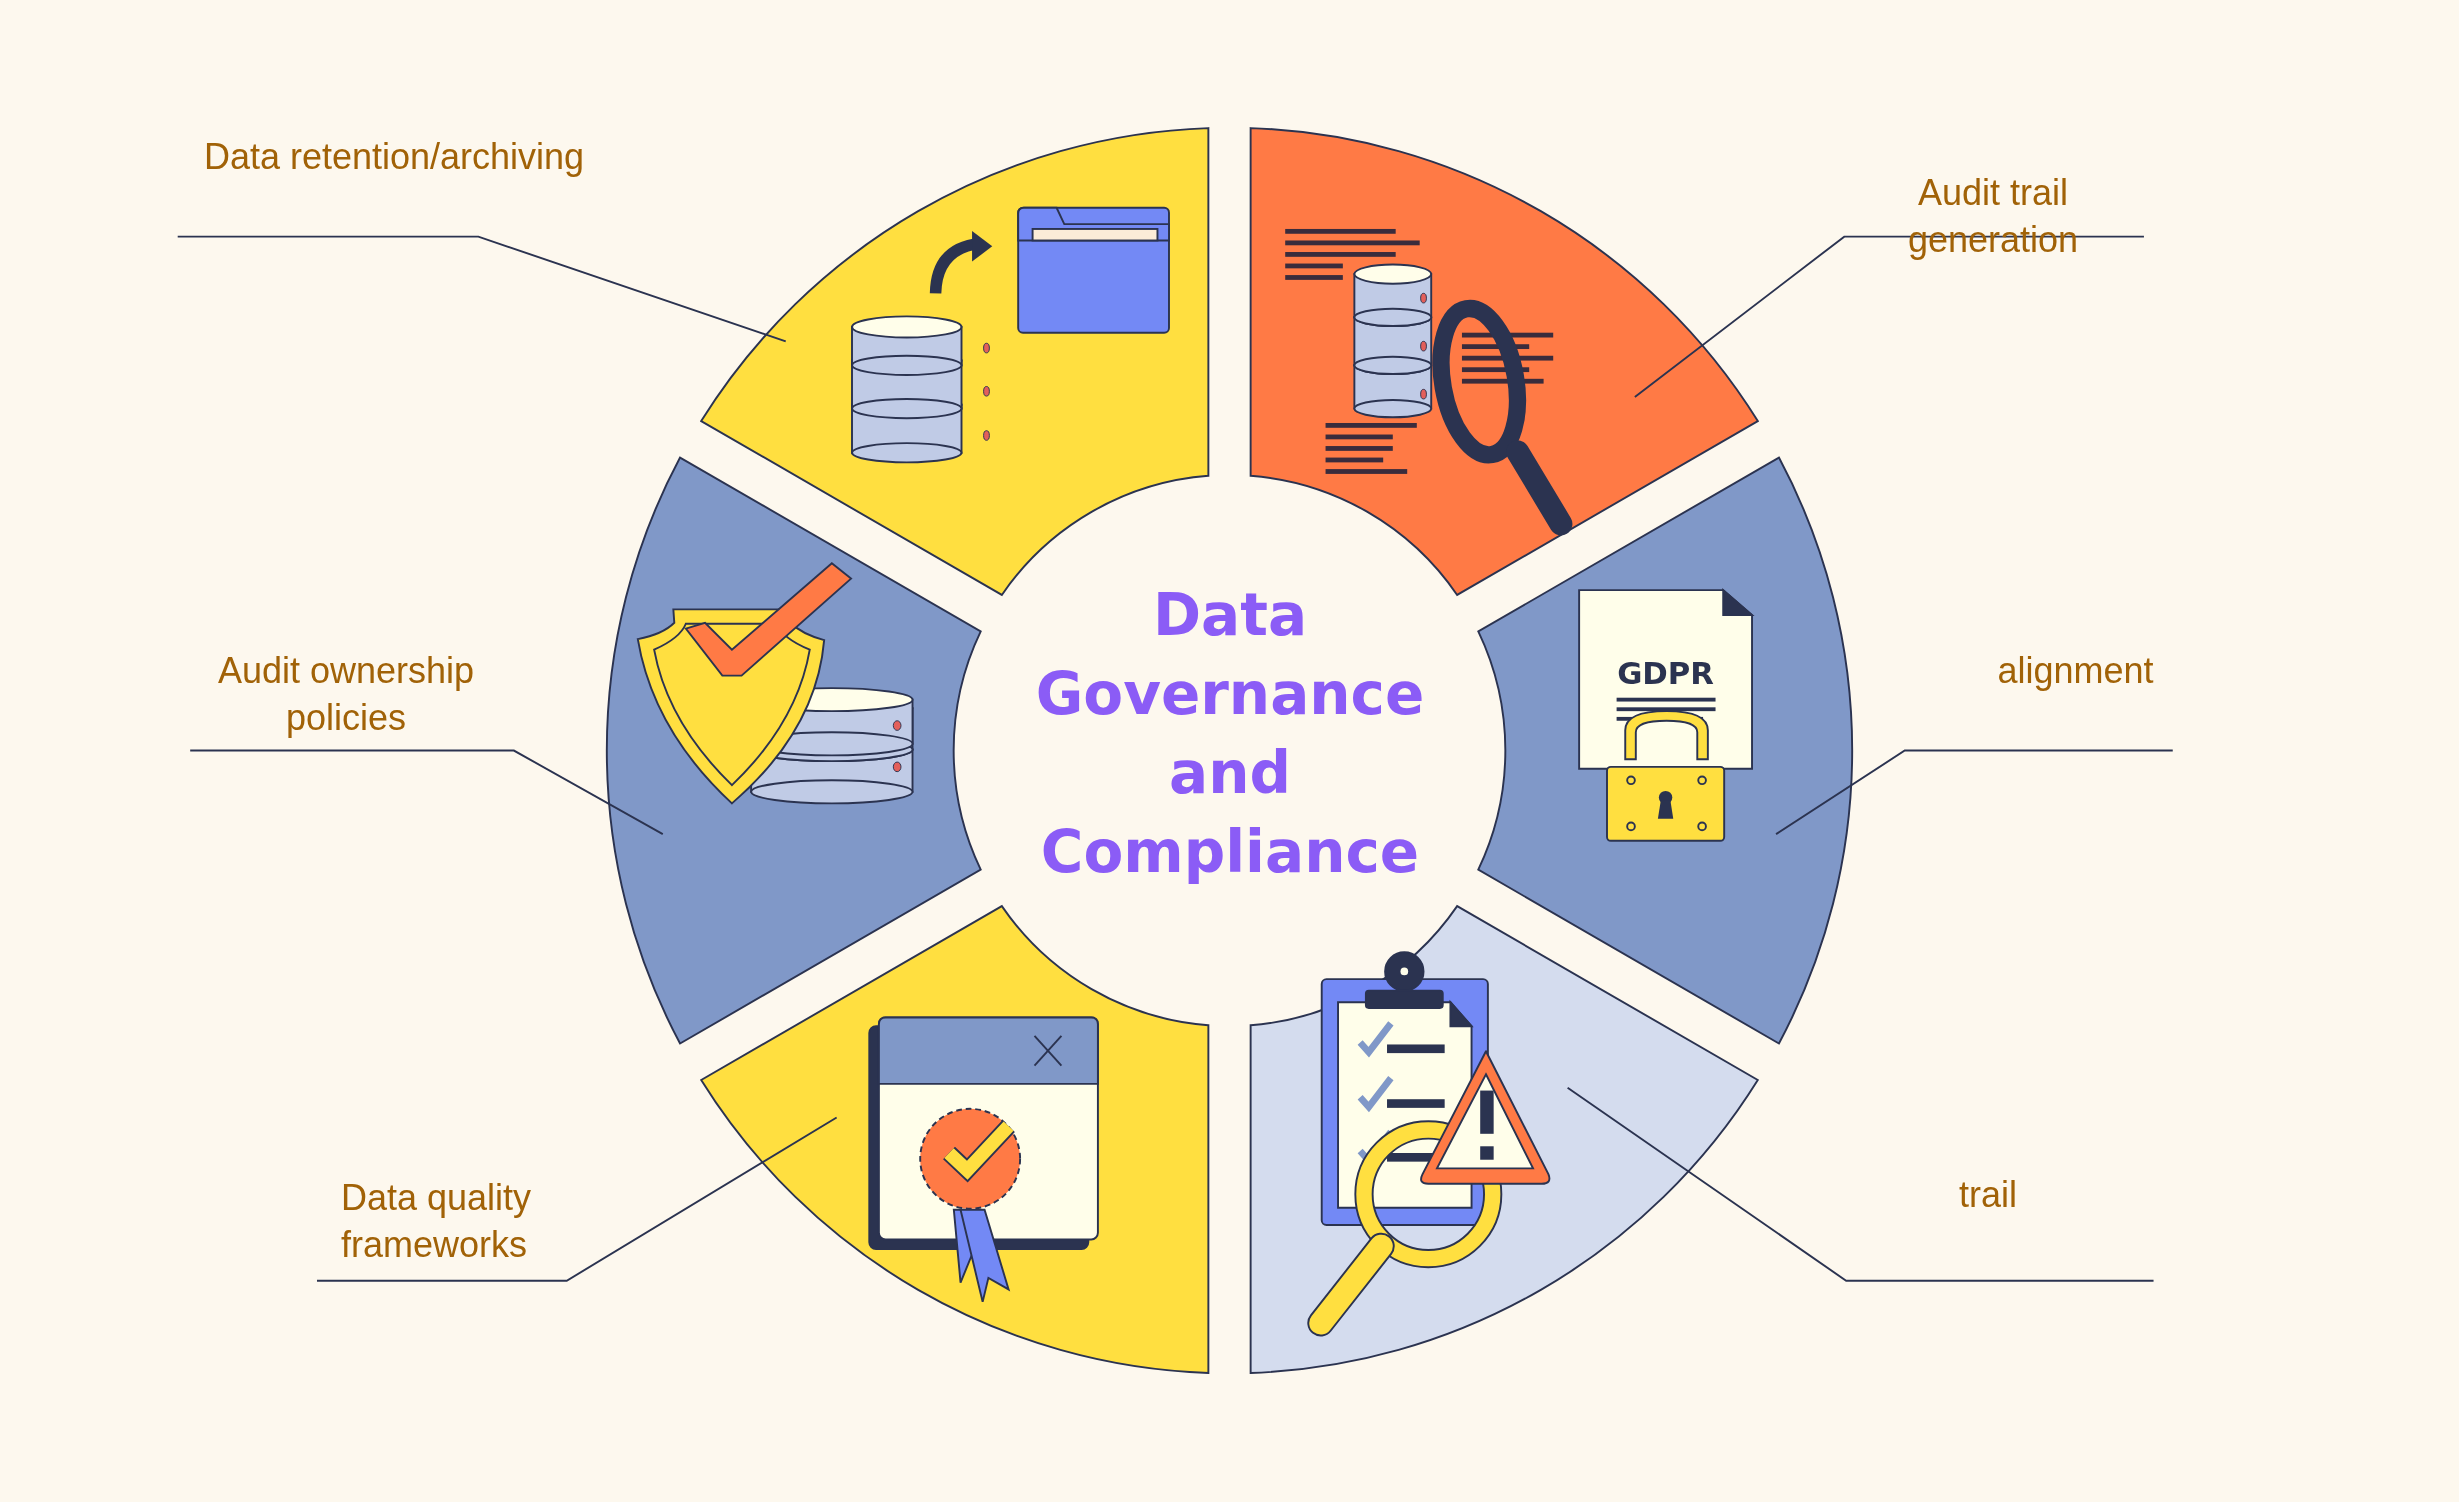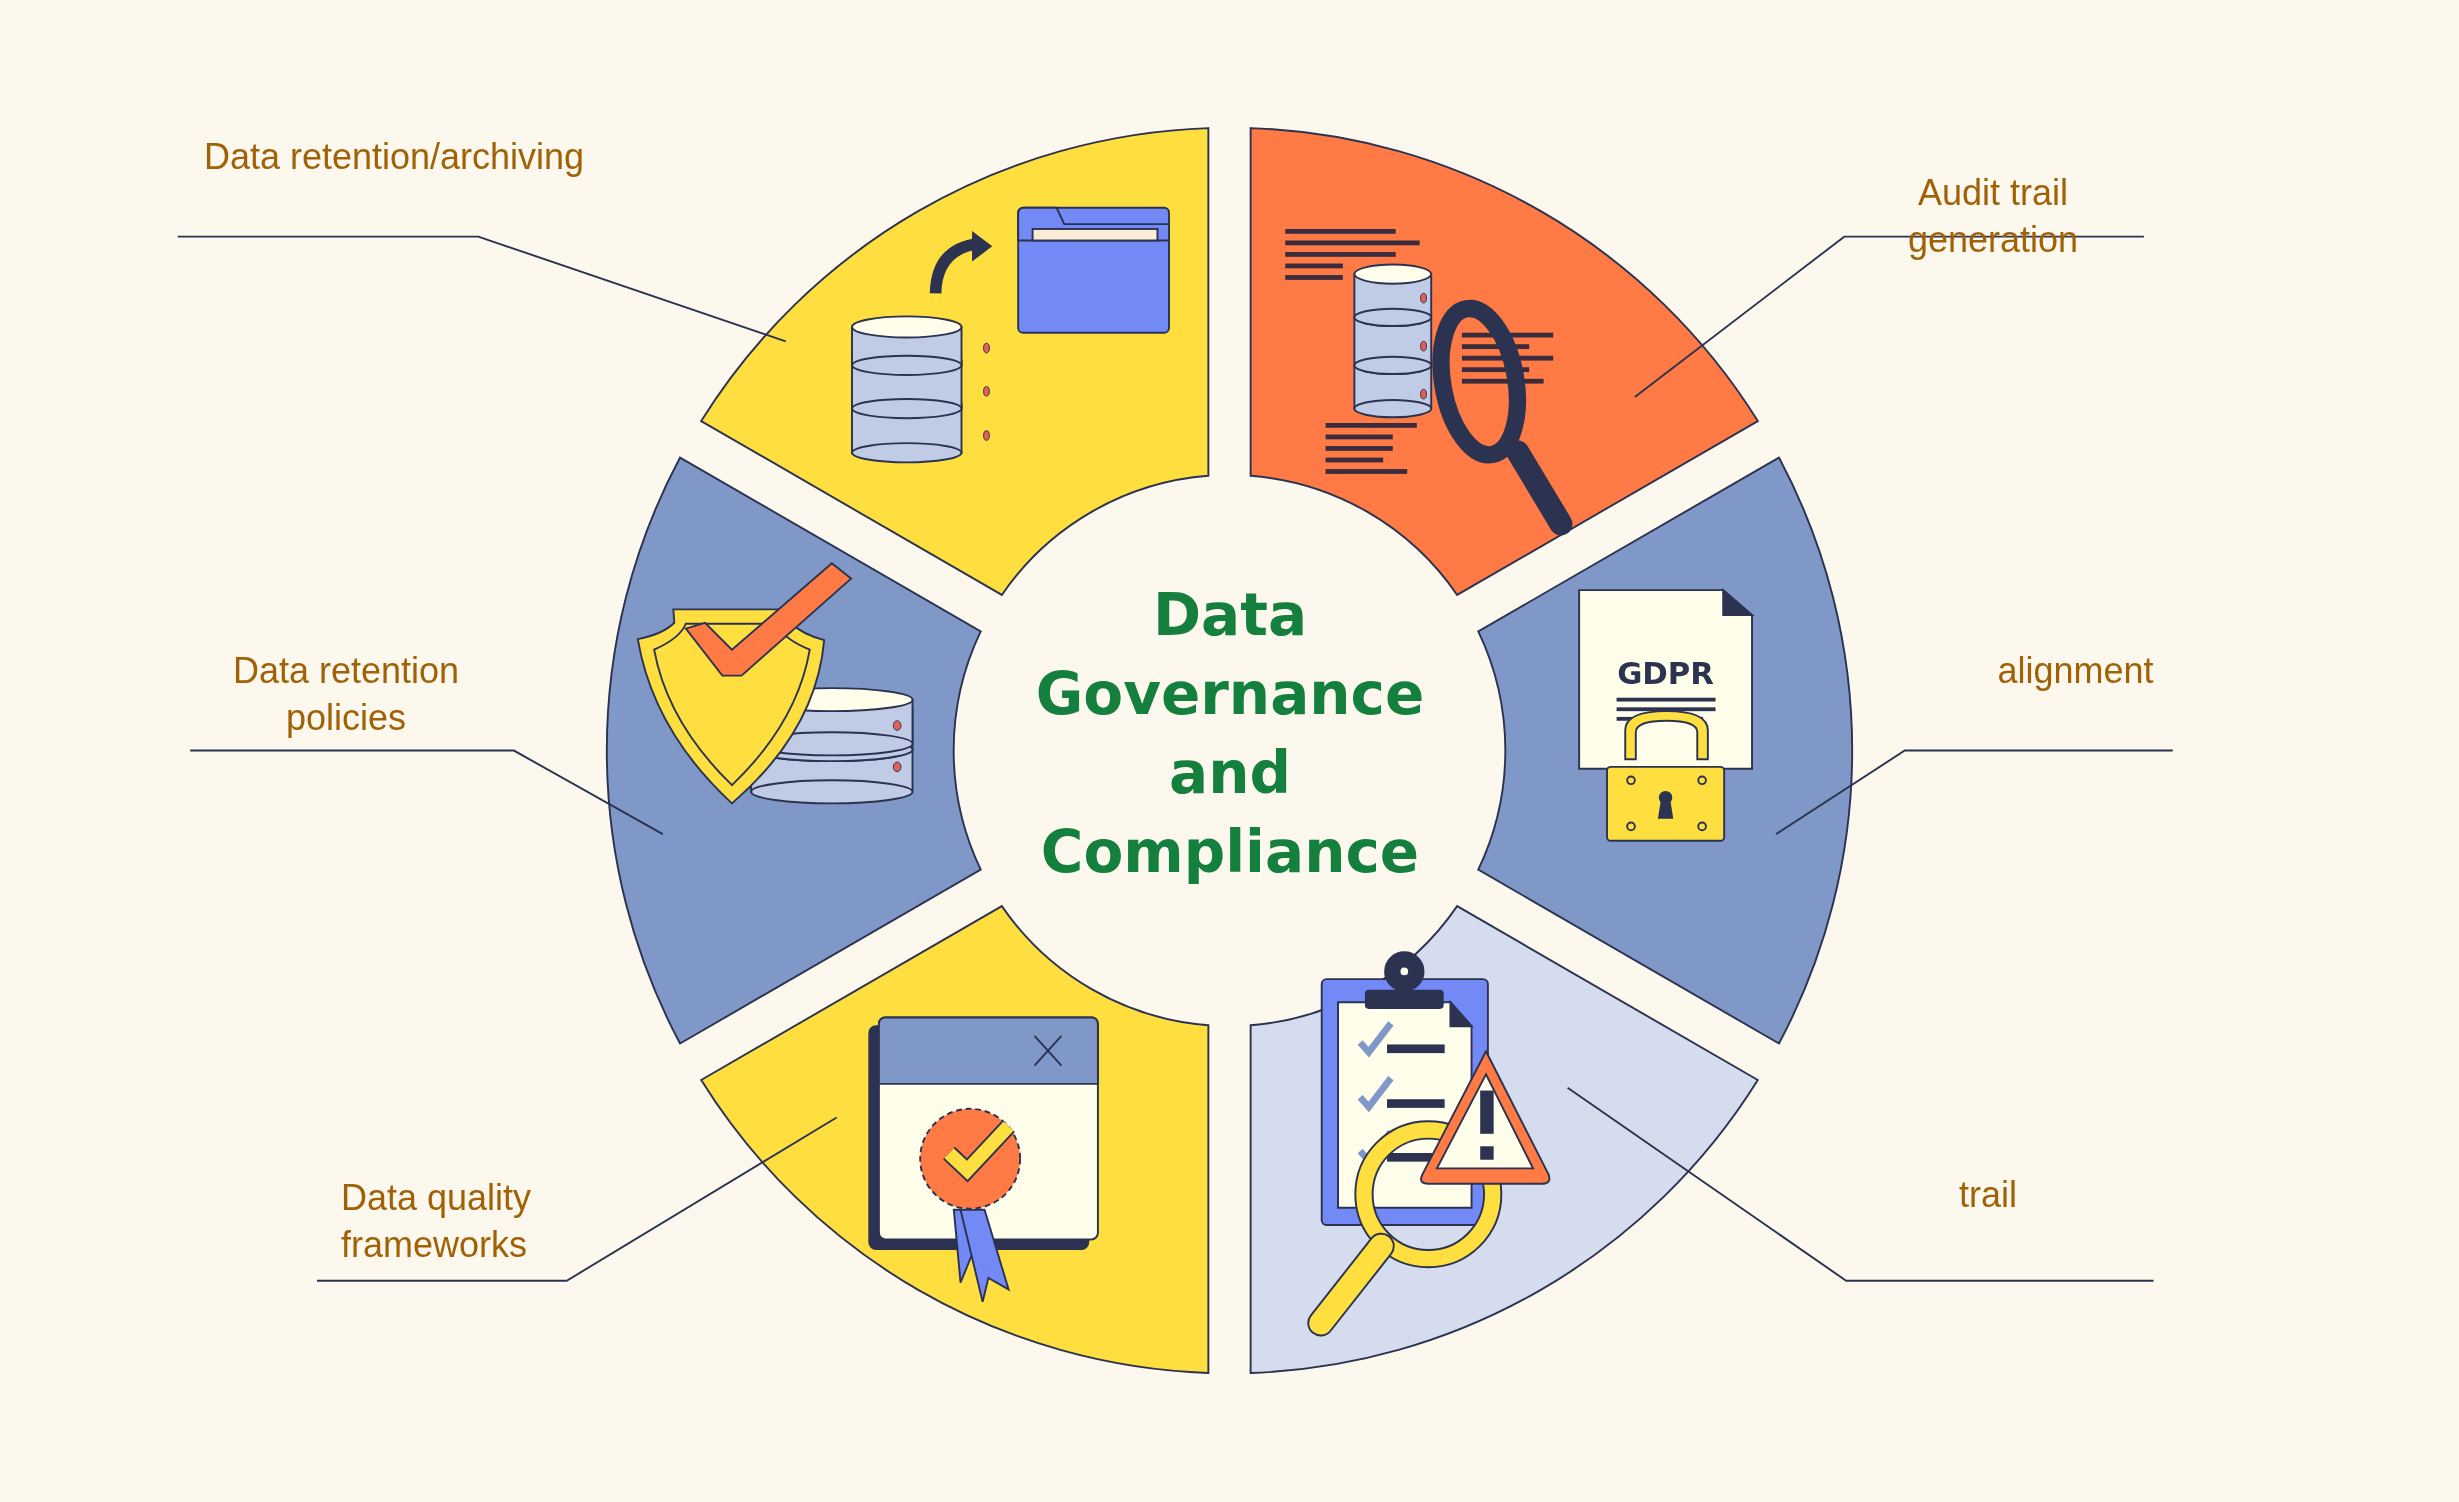--- a/index.html
+++ b/index.html
@@ -1,21 +1,21 @@
 <!DOCTYPE html>
 <html><head>
 <meta charset="utf-8">
 <style>
   html, body { margin:0; padding:0; }
   body { width:2459px; height:1503px; background:#fdf8ee; position:relative; overflow:hidden;
          font-family:"Liberation Sans", "DejaVu Sans", sans-serif; color:#2b3350; }
   svg.main { position:absolute; left:0; top:0; }
   .label { position:absolute; font-size:36px; line-height:47px; text-align:center; color:#a16207; }
   .center-title { position:absolute; left:990px; top:576px; width:480px; text-align:center;
-                  font-family:"DejaVu Sans", sans-serif; font-weight:bold; font-size:58px; line-height:79px; color:#15803d; }
+                  font-family:"DejaVu Sans", sans-serif; font-weight:bold; font-size:58px; line-height:79px; color:#8b5cf6; }
   .gdpr { font-family:"DejaVu Sans", sans-serif; font-weight:bold; }
 </style>
 </head>
 <body>
 
 <svg class="main" width="2459" height="1503" viewBox="0 0 2560 1564">
 
   <path fill="#ffdf40" stroke="#2b3350" stroke-width="2" d="M730,438 A648,648 0 0 1 1258,133 L1258,495 A287,287 0 0 0 1043,619 Z"></path>
   <path fill="#ff7a45" stroke="#2b3350" stroke-width="2" d="M1302,133 A648,648 0 0 1 1830,438 L1517,619 A287,287 0 0 0 1302,495 Z"></path>
   <path fill="#8098c8" stroke="#2b3350" stroke-width="2" d="M1852,476 A648,648 0 0 1 1852,1086 L1539,905 A287,287 0 0 0 1539,657 Z"></path>
@@ -183,16 +183,16 @@
   <div>alignment</div>
 </div>
 <div class="label" style="left:1796px; top:1171px; width:384px;">
   <div>trail</div>
 </div>
 <div class="label" style="left:317px; top:1174px; width:288px; text-align:left; padding-left:24px;">
   <div>Data quality</div>
   <div>frameworks</div>
 </div>
 <div class="label" style="left:173px; top:647px; width:346px;">
-  <div>Data retention</div>
+  <div>Audit ownership</div>
   <div>policies</div>
 </div>
 
 
 </body></html>

